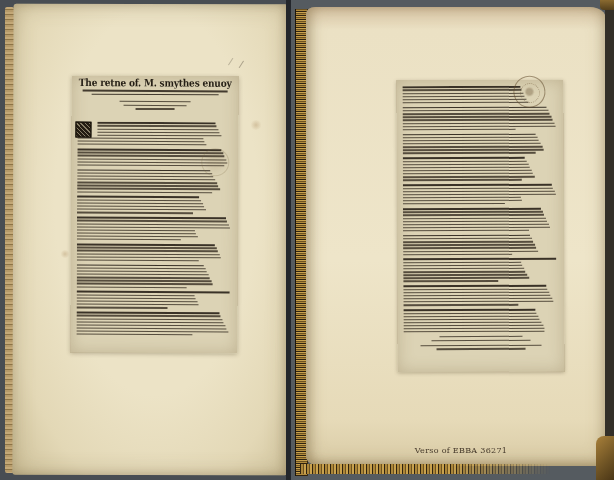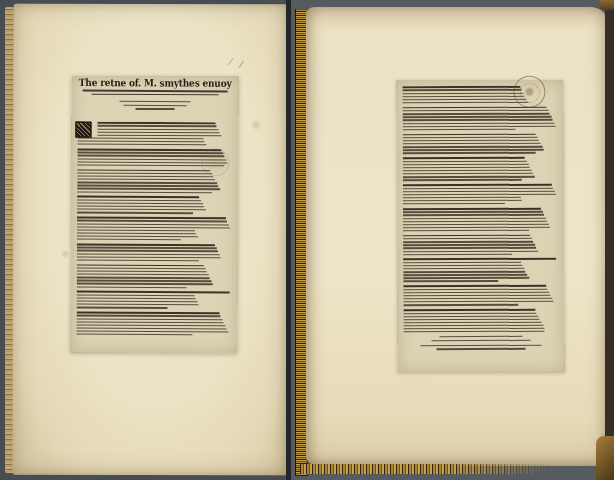--- a/index.html
+++ b/index.html
@@ -334,14 +334,15 @@
       <div class="colophon imprint">
           <div class="ink-line" style="width: 78%;"></div>
           <div class="ink-line" style="width: 58%;"></div>
         </div>
     </div>
     <div class="stamp stamp-verso">
       <div class="stamp-inner"></div>
     </div>
   </div>
 
+  <div class="caption">Verso of EBBA 36271</div>
 
 </div>
 
 </body></html>

